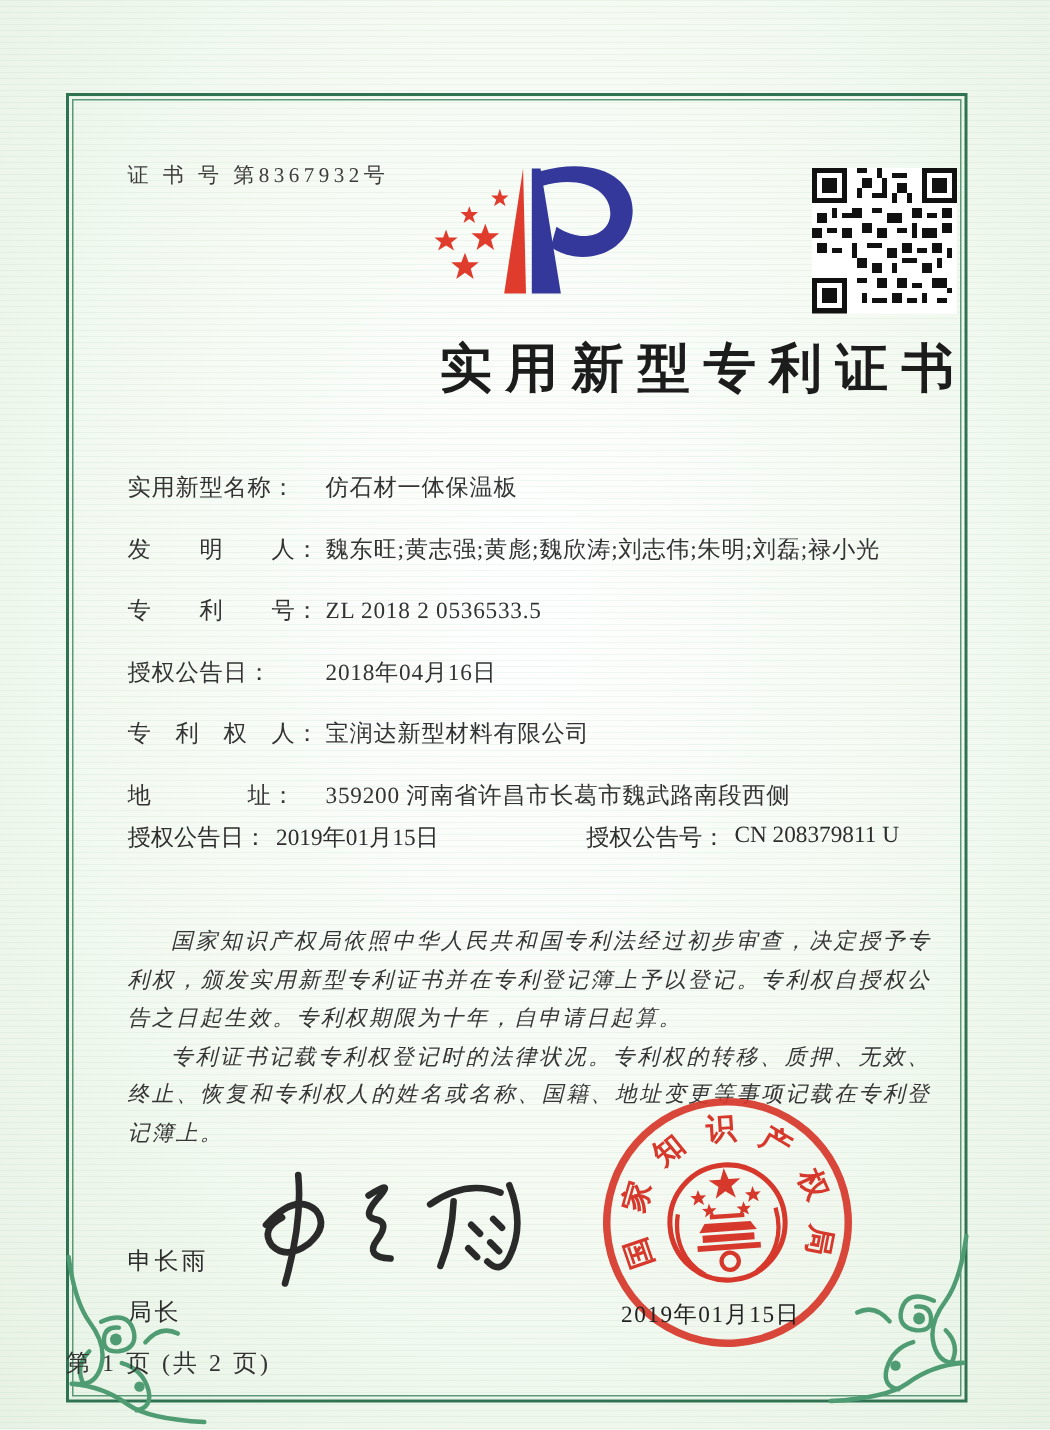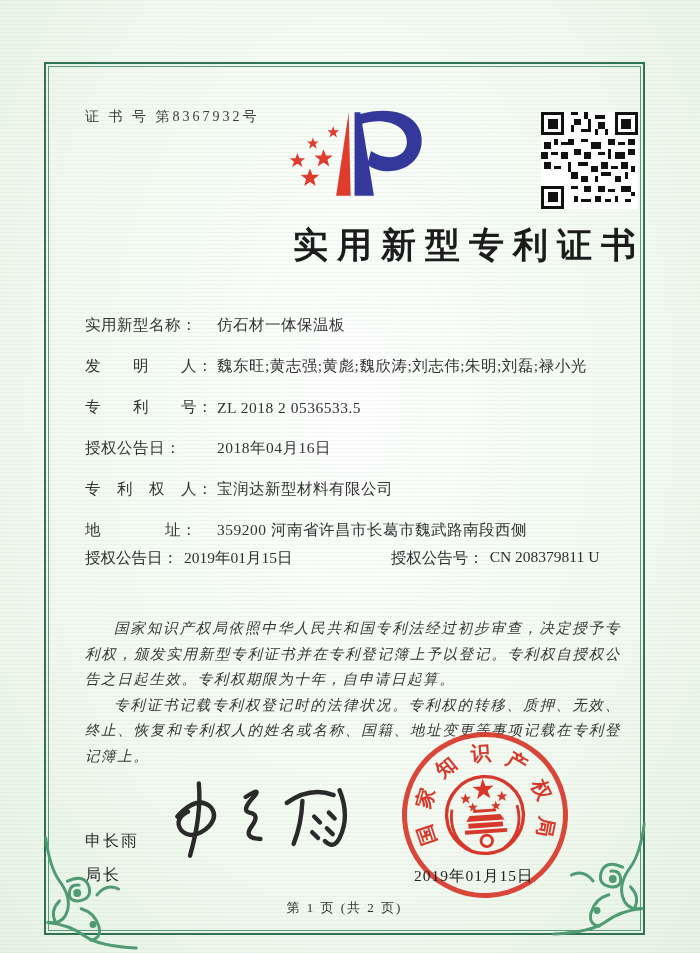--- a/index.html
+++ b/index.html
@@ -63,22 +63,22 @@
   }
   .seal-char{
     position:absolute;left:50%;top:50%;width:22px;height:22px;margin:-11px 0 0 -11px;
     font-size:20px;font-weight:700;color:#d6382b;text-align:center;line-height:22px;
   }
   .seal-emblem{position:absolute;left:50%;top:50%;width:96px;height:96px;margin:-48px 0 0 -48px;}
   .seal-date{
     position:absolute;left:414px;top:866px;font-size:15.5px;letter-spacing:1px;color:#222;
   }
   .footer{
-    position:absolute;left:44px;right:55px;top:899px;text-align:center;
-    font-size:13px;letter-spacing:2px;color:#333;
+    position:absolute;left:44px;right:55px;top:899px;
+    font-size:16px;letter-spacing:2px;color:#333;
   }
   .flourish{position:absolute;width:118px;height:122px;}
   .flourish.bl{left:32px;bottom:0px;}
   .flourish.br{right:42px;bottom:14px;transform:scaleX(-1);}
 </style>
 </head>
 <body>
 
 <div class="paper">
 

